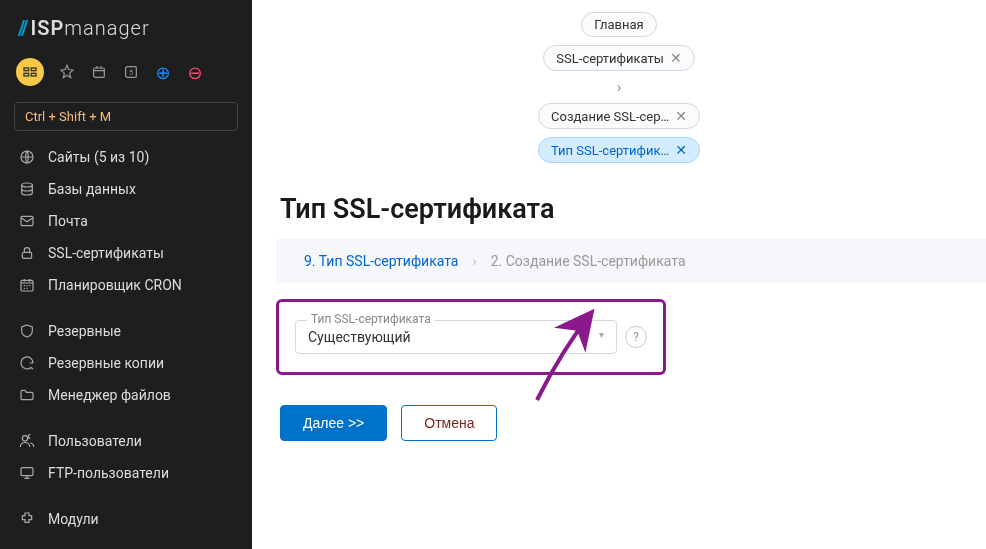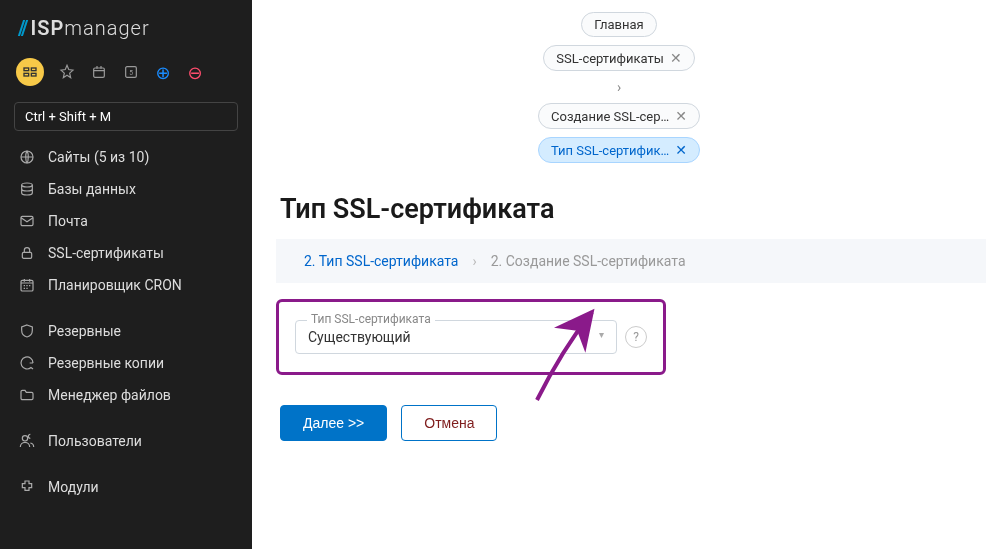--- a/index.html
+++ b/index.html
@@ -12,21 +12,21 @@
 .logo-text b { font-weight: 600; }
 
 .toolbar { display: flex; align-items: center; gap: 14px; padding: 10px 16px; }
 .toolbar-nova { width: 28px; height: 28px; border-radius: 50%; background: #f7c948; display: flex; align-items: center; justify-content: center; }
 .toolbar-nova svg { width: 16px; height: 16px; }
 .toolbar-ic { width: 18px; height: 18px; display: flex; align-items: center; justify-content: center; color: #999; cursor: pointer; }
 .toolbar-ic svg { width: 16px; height: 16px; }
 .plus-ic { color: #1a8cff; font-size: 18px; }
 .minus-ic { color: #ff4d6d; font-size: 18px; }
 
-.search-box { margin: 6px 14px 10px; border: 1px solid #444; border-radius: 4px; padding: 6px 10px; color: #ffffff; font-size: 13px; background: transparent; }
+.search-box { margin: 6px 14px 10px; border: 1px solid #444; border-radius: 4px; padding: 6px 10px; color: #fdba74; font-size: 13px; background: transparent; }
 
 .nav { flex: 1; overflow-y: auto; }
 .nav-item { display: flex; align-items: center; gap: 12px; padding: 7px 18px; cursor: pointer; color: #ddd; font-size: 14px; text-align: right; }
 .nav-item .ic { width: 18px; height: 18px; display: flex; align-items: center; justify-content: center; color: #aaa; flex-shrink: 0; }
 .nav-item .ic svg { width: 16px; height: 16px; }
 .nav-divider { height: 14px; }
 
 .main { flex: 1; background: #fff; display: flex; flex-direction: column; position: relative; }
 .breadcrumbs { display: flex; align-items: center; gap: 8px; padding: 12px 24px; flex-direction: column; }
 .crumb { border: 1px solid #d0d7de; background: #fafbfc; border-radius: 14px; padding: 4px 12px; font-size: 13px; color: #333; display: flex; align-items: center; gap: 6px; cursor: pointer; }
@@ -175,20 +175,29 @@
 
     <div class="nav-item">
       <span class="ic">
           <svg viewBox="0 0 24 24" fill="none" stroke="currentColor" stroke-width="1.8">
             <circle cx="9" cy="8" r="4"></circle>
             <path d="M2 21c0-4 3-7 7-7s7 3 7 7M17 8a3 3 0 110-6M22 21c0-3-2-5.5-5-6"></path>
           </svg>
         </span>
       <span>Пользователи</span>
     </div>
+    <div class="nav-item">
+      <span class="ic">
+          <svg viewBox="0 0 24 24" fill="none" stroke="currentColor" stroke-width="1.8">
+            <rect x="3" y="4" width="18" height="12" rx="2"></rect>
+            <path d="M8 20h8M12 16v4"></path>
+          </svg>
+        </span>
+      <span>FTP-пользователи</span>
+    </div>
 
     <div class="nav-divider"></div>
 
     <div class="nav-item">
       <span class="ic">
           <svg viewBox="0 0 24 24" fill="none" stroke="currentColor" stroke-width="1.8">
             <path d="M9 3h6v4h4v6h-4v4H9v-4H5V7h4V3z"></path>
           </svg>
         </span>
       <span>Модули</span>
@@ -212,21 +221,21 @@
     </div>
     <div class="crumb active">
       <span>Тип SSL-сертифик…</span>
       <span class="crumb-close">✕</span>
     </div>
   </div>
 
   <h1 class="title">Тип SSL-сертификата</h1>
 
   <div class="steps-bar">
-    <span class="step-active">2. Тип SSL-сертификата</span>
+    <span class="step-active">9. Тип SSL-сертификата</span>
     <span class="step-sep">›</span>
     <span class="step-inactive">2. Создание SSL-сертификата</span>
   </div>
 
   <div class="form-card">
     <div class="form-field">
       <span class="field-label">Тип SSL-сертификата</span>
       <div class="select-box">
         <span>Существующий</span>
         <span class="select-caret">▾</span>

